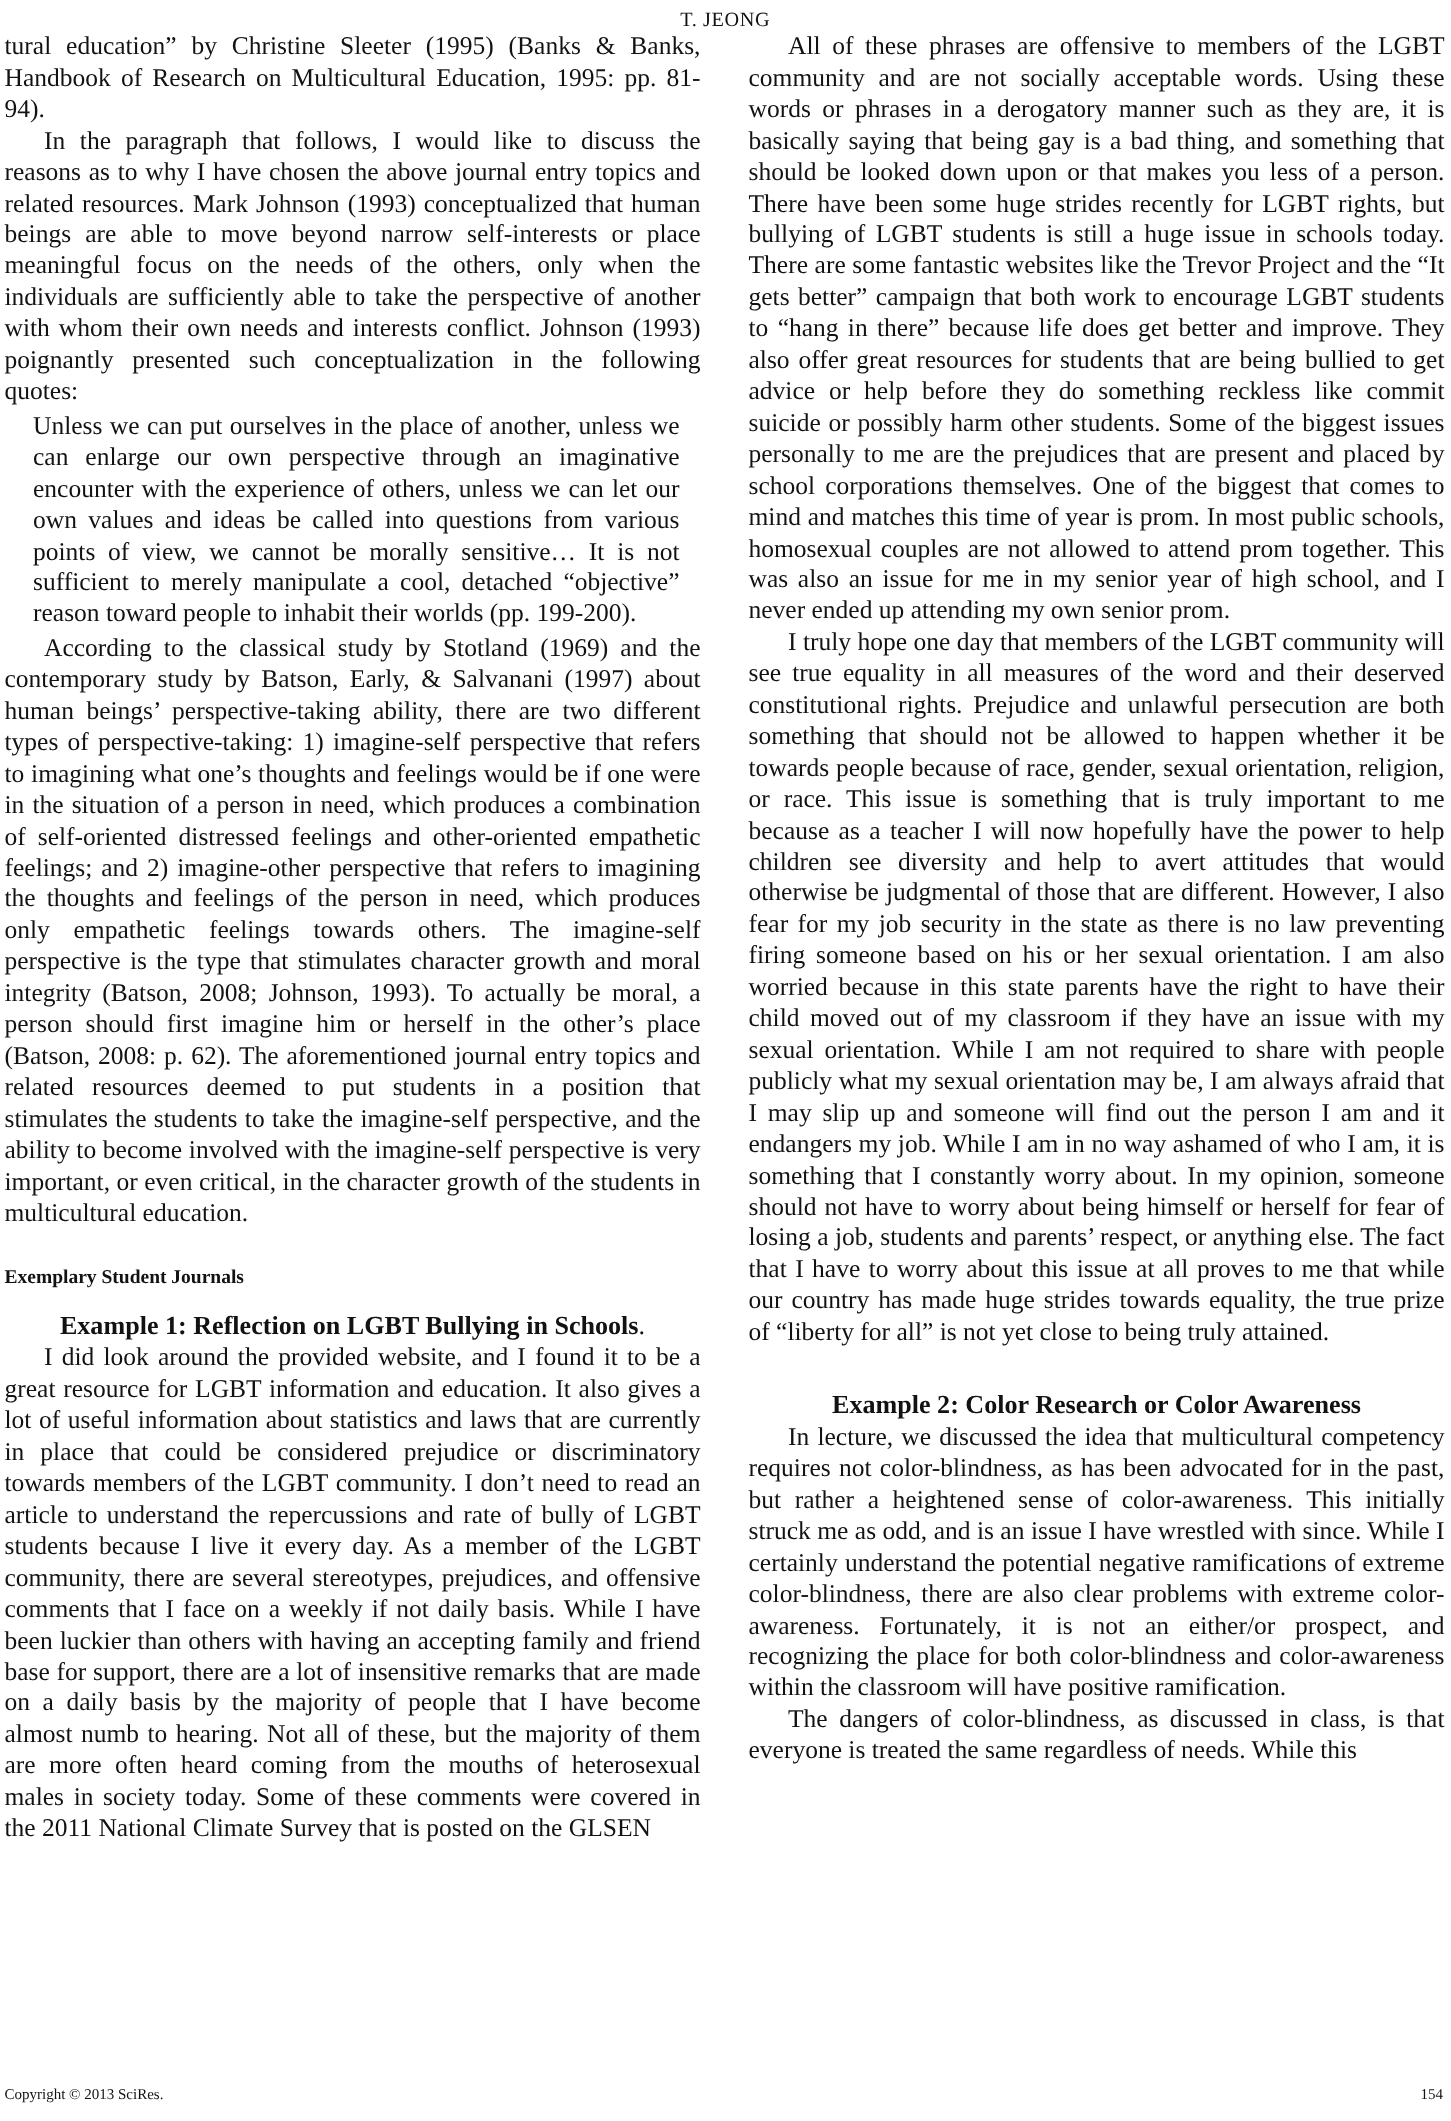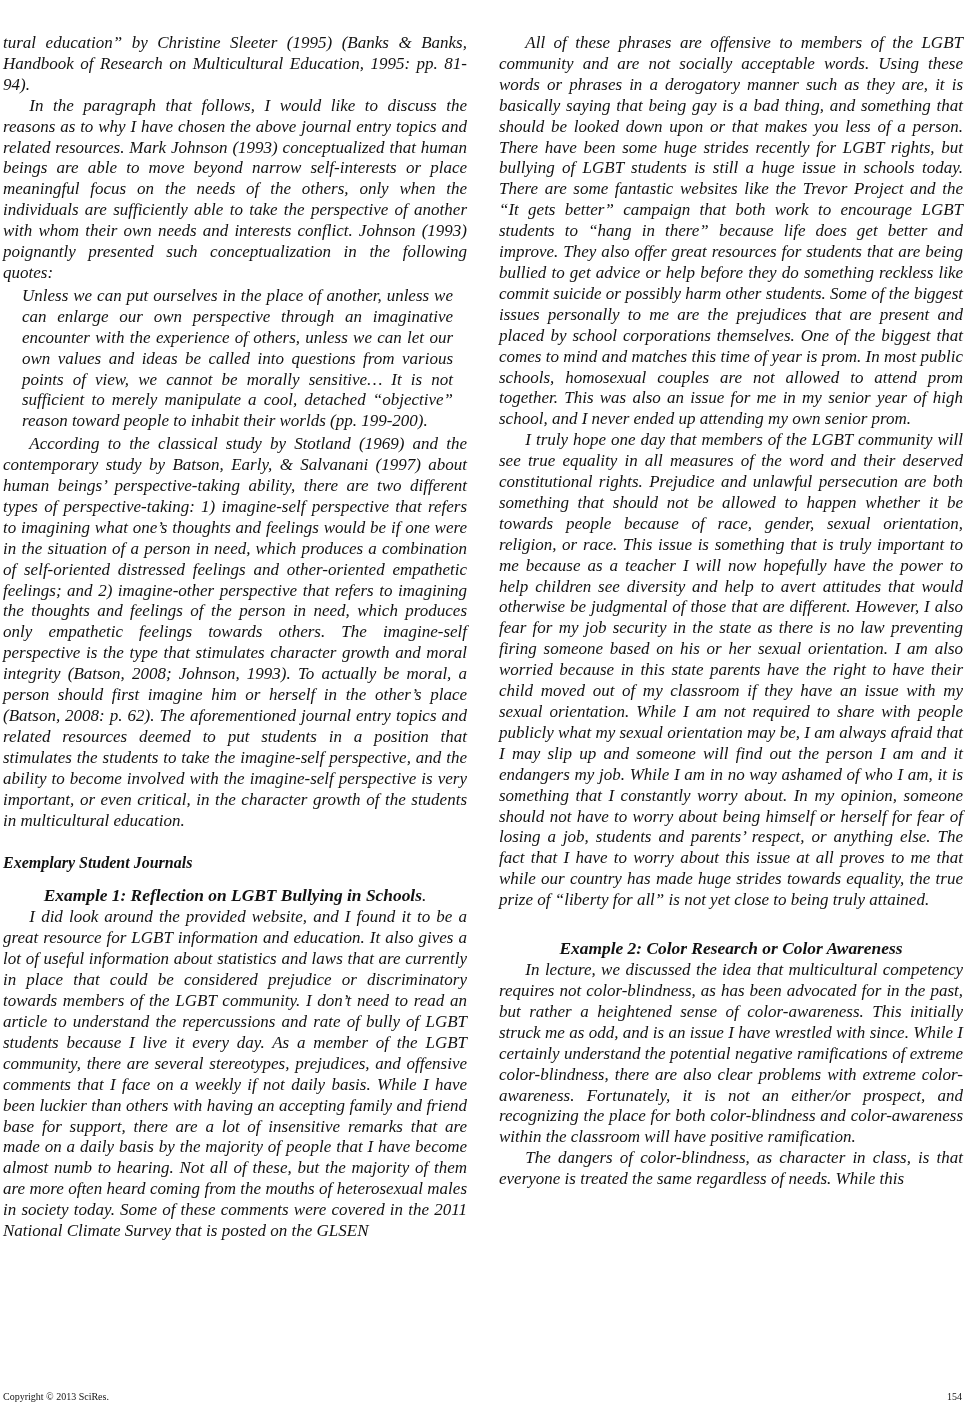--- a/index.html
+++ b/index.html
@@ -16,39 +16,37 @@
   .running-head {
     text-align: center;
     font-size: 13.5px;
     letter-spacing: 0.4px;
     padding-top: 5px;
   }
   .columns {
     display: flex;
     gap: 32px;
     padding: 0 4px 0 3px;
-    margin-top: 33px;
-    font-style: italic;
   }
   .col {
     flex: 1;
     font-size: 17px;
     line-height: 20.9px;
     text-align: justify;
     hyphens: auto;
     -webkit-hyphens: auto;
   }
   .col p { margin: 0; text-indent: 1.55em; }
   .col p.noindent { text-indent: 0; }
   blockquote {
     margin: 2px 14px 2px 19px;
     text-align: justify;
   }
   h2 {
-    font-size: 16px;
+    font-size: 13px;
     font-weight: bold;
     margin: 21px 0 11px 0;
     text-align: left;
     line-height: 22px;
   }
   h3 {
     font-size: 17.4px;
     font-weight: bold;
     margin: 6px 0 1px 0;
     text-align: center;
@@ -63,39 +61,40 @@
     display: flex;
     justify-content: space-between;
     font-size: 10px;
   }
 </style>
 </head>
 <body>
 
 <div class="page">
 
+  <div class="running-head">T. JEONG</div>
 
   <div class="columns">
 
     <div class="col">
       <p class="noindent">tural education” by Christine Sleeter (1995) (Banks &amp; Banks, Handbook of Research on Multicultural Education, 1995: pp. 81-94).</p>
       <p>In the paragraph that follows, I would like to discuss the reasons as to why I have chosen the above journal entry topics and related resources. Mark Johnson (1993) conceptualized that human beings are able to move beyond narrow self-interests or place meaningful focus on the needs of the others, only when the individuals are sufficiently able to take the perspective of another with whom their own needs and interests conflict. Johnson (1993) poignantly presented such conceptualization in the following quotes:</p>
       <blockquote>Unless we can put ourselves in the place of another, unless we can enlarge our own perspective through an imaginative encounter with the experience of others, unless we can let our own values and ideas be called into questions from various points of view, we cannot be morally sensitive… It is not sufficient to merely manipulate a cool, detached “objective” reason toward people to inhabit their worlds (pp. 199-200).</blockquote>
       <p>According to the classical study by Stotland (1969) and the contemporary study by Batson, Early, &amp; Salvanani (1997) about human beings’ perspective-taking ability, there are two different types of perspective-taking: 1) imagine-self perspective that refers to imagining what one’s thoughts and feelings would be if one were in the situation of a person in need, which produces a combination of self-oriented distressed feelings and other-oriented empathetic feelings; and 2) imagine-other perspective that refers to imagining the thoughts and feelings of the person in need, which produces only empathetic feelings towards others. The imagine-self perspective is the type that stimulates character growth and moral integrity (Batson, 2008; Johnson, 1993). To actually be moral, a person should first imagine him or herself in the other’s place (Batson, 2008: p. 62). The aforementioned journal entry topics and related resources deemed to put students in a position that stimulates the students to take the imagine-self perspective, and the ability to become involved with the imagine-self perspective is very important, or even critical, in the character growth of the students in multicultural education.</p>
       <h2>Exemplary Student Journals</h2>
       <h3><span>Example 1: Reflection on LGBT Bullying in Schools</span><span class="normal">.</span></h3>
       <p>I did look around the provided website, and I found it to be a great resource for LGBT information and education. It also gives a lot of useful information about statistics and laws that are currently in place that could be considered prejudice or discriminatory towards members of the LGBT community. I don’t need to read an article to understand the repercussions and rate of bully of LGBT students because I live it every day. As a member of the LGBT community, there are several stereotypes, prejudices, and offensive comments that I face on a weekly if not daily basis. While I have been luckier than others with having an accepting family and friend base for support, there are a lot of insensitive remarks that are made on a daily basis by the majority of people that I have become almost numb to hearing. Not all of these, but the majority of them are more often heard coming from the mouths of heterosexual males in society today. Some of these comments were covered in the 2011 National Climate Survey that is posted on the GLSEN</p>
     </div>
 
     <div class="col">
       <p>All of these phrases are offensive to members of the LGBT community and are not socially acceptable words. Using these words or phrases in a derogatory manner such as they are, it is basically saying that being gay is a bad thing, and something that should be looked down upon or that makes you less of a person. There have been some huge strides recently for LGBT rights, but bullying of LGBT students is still a huge issue in schools today. There are some fantastic websites like the Trevor Project and the “It gets better” campaign that both work to encourage LGBT students to “hang in there” because life does get better and improve. They also offer great resources for students that are being bullied to get advice or help before they do something reckless like commit suicide or possibly harm other students. Some of the biggest issues personally to me are the prejudices that are present and placed by school corporations themselves. One of the biggest that comes to mind and matches this time of year is prom. In most public schools, homosexual couples are not allowed to attend prom together. This was also an issue for me in my senior year of high school, and I never ended up attending my own senior prom.</p>
       <p>I truly hope one day that members of the LGBT community will see true equality in all measures of the word and their deserved constitutional rights. Prejudice and unlawful persecution are both something that should not be allowed to happen whether it be towards people because of race, gender, sexual orientation, religion, or race. This issue is something that is truly important to me because as a teacher I will now hopefully have the power to help children see diversity and help to avert attitudes that would otherwise be judgmental of those that are different. However, I also fear for my job security in the state as there is no law preventing firing someone based on his or her sexual orientation. I am also worried because in this state parents have the right to have their child moved out of my classroom if they have an issue with my sexual orientation. While I am not required to share with people publicly what my sexual orientation may be, I am always afraid that I may slip up and someone will find out the person I am and it endangers my job. While I am in no way ashamed of who I am, it is something that I constantly worry about. In my opinion, someone should not have to worry about being himself or herself for fear of losing a job, students and parents’ respect, or anything else. The fact that I have to worry about this issue at all proves to me that while our country has made huge strides towards equality, the true prize of “liberty for all” is not yet close to being truly attained.</p>
       <h3 class="space-above">Example 2: Color Research or Color Awareness</h3>
       <p>In lecture, we discussed the idea that multicultural competency requires not color-blindness, as has been advocated for in the past, but rather a heightened sense of color-awareness. This initially struck me as odd, and is an issue I have wrestled with since. While I certainly understand the potential negative ramifications of extreme color-blindness, there are also clear problems with extreme color-awareness. Fortunately, it is not an either/or prospect, and recognizing the place for both color-blindness and color-awareness within the classroom will have positive ramification.</p>
-      <p>The dangers of color-blindness, as character in class, is that everyone is treated the same regardless of needs. While this</p>
+      <p>The dangers of color-blindness, as discussed in class, is that everyone is treated the same regardless of needs. While this</p>
     </div>
 
   </div>
 
   <div class="footer">
     <span>Copyright © 2013 SciRes.</span>
     <span>154</span>
   </div>
 
 </div>

